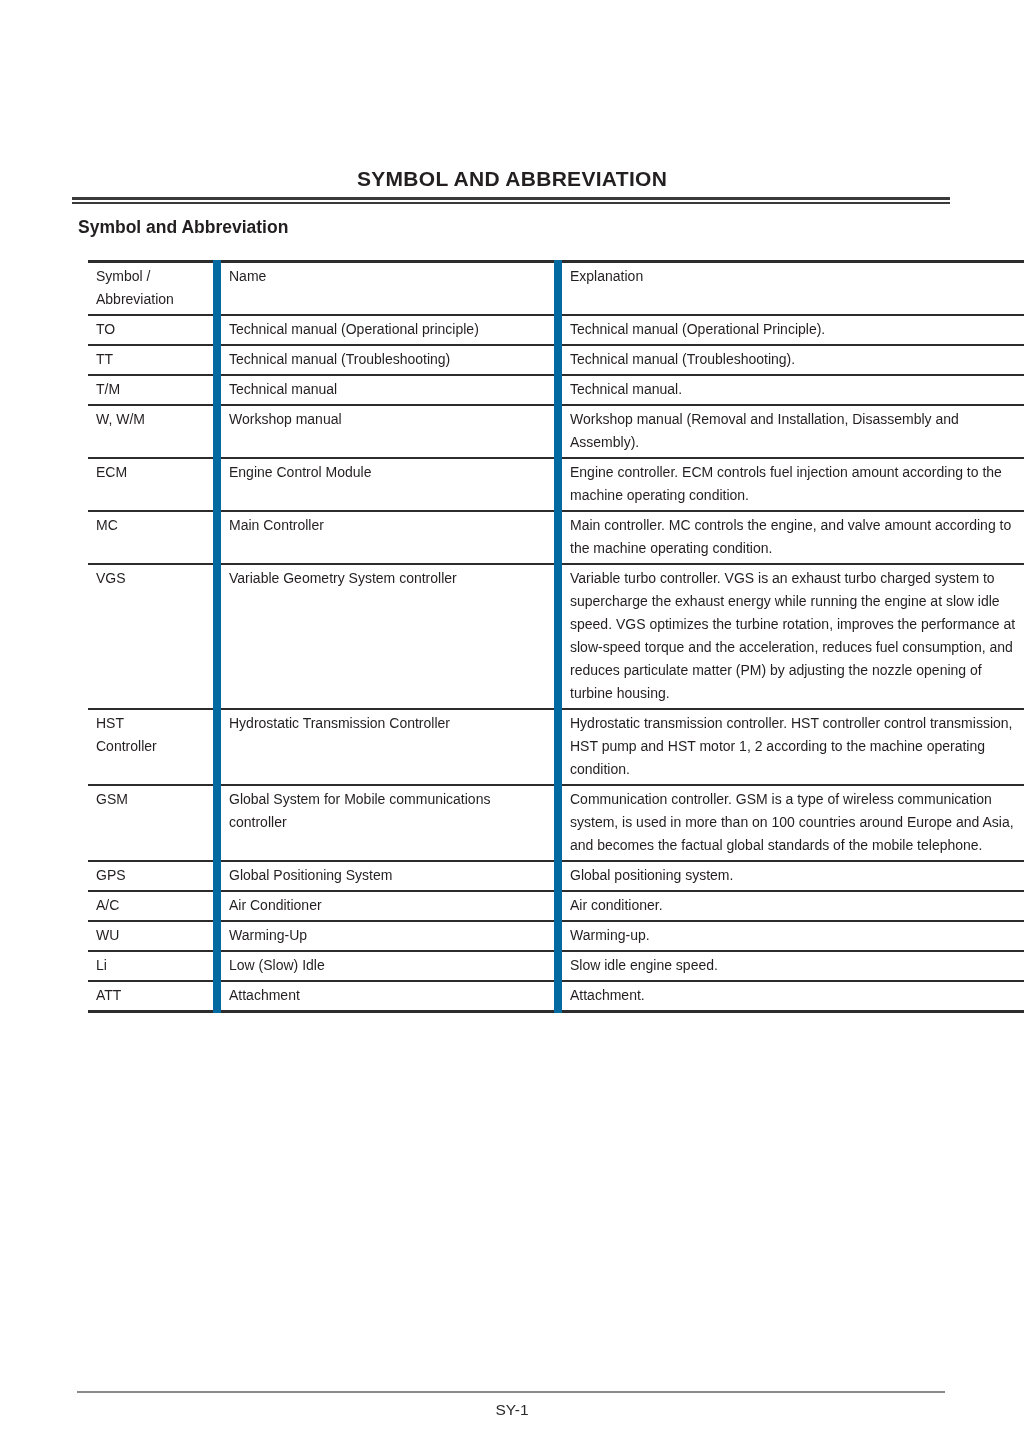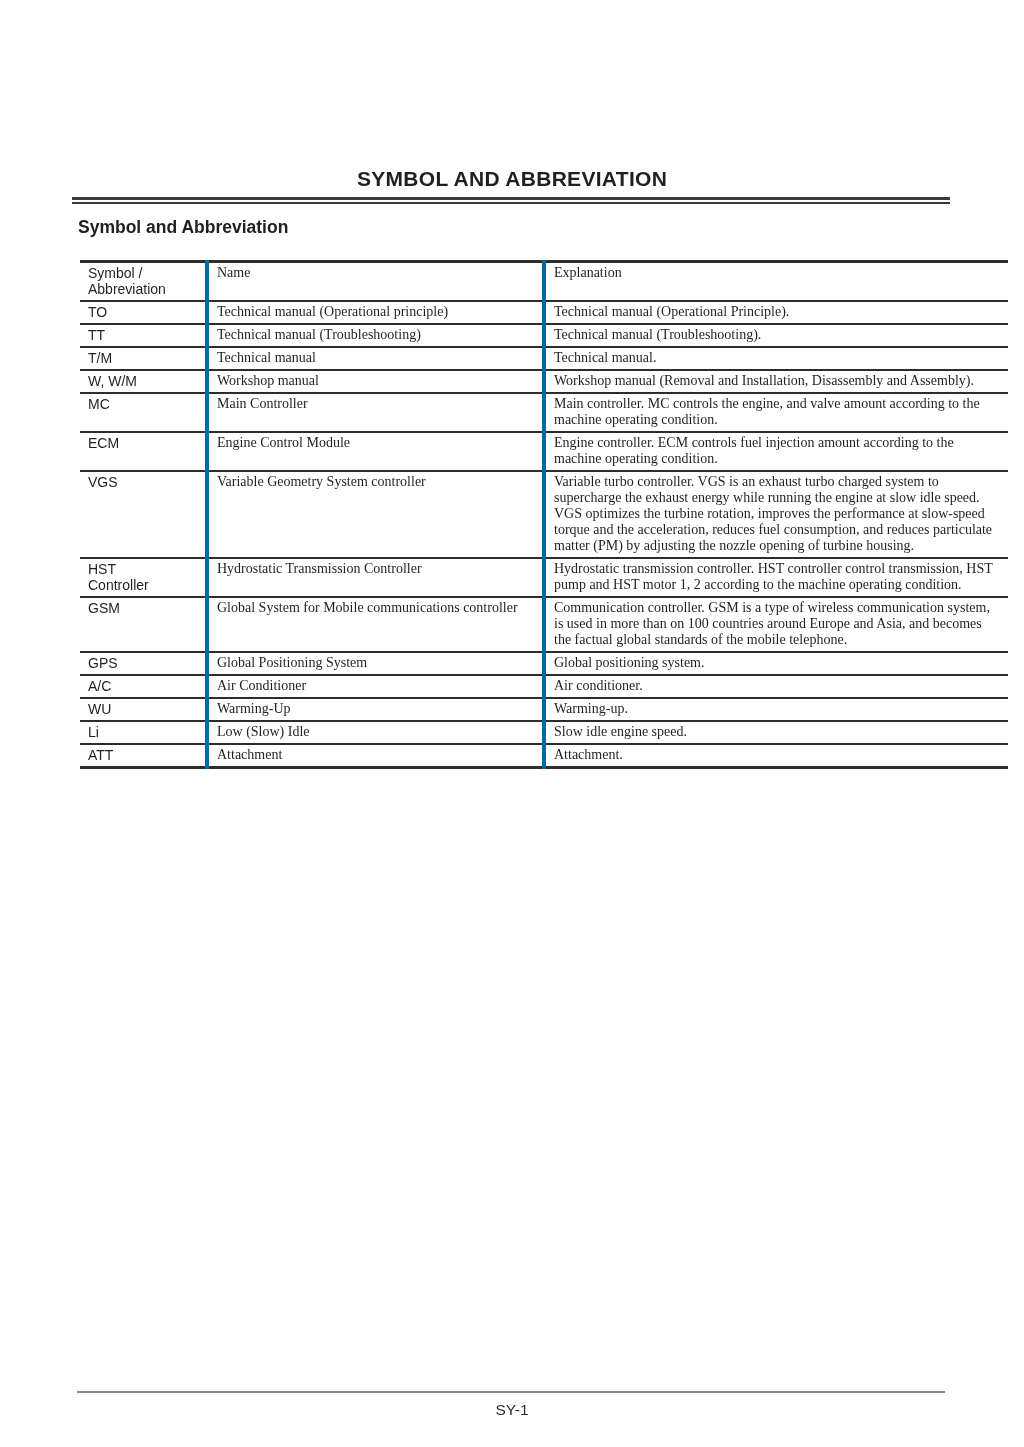--- a/index.html
+++ b/index.html
@@ -45,42 +45,41 @@
     left: 78px;
     margin: 0;
     font-size: 17.5px;
     line-height: 21px;
     font-weight: 700;
     color: #231f20;
   }
   table.abbr-table {
     position: absolute;
     top: 212px;
-    left: 80px;
+    left: 88px;
     width: 878px;
     border-collapse: collapse;
     table-layout: fixed;
     border-top: 3px solid #2c2c2c;
     border-bottom: 3px solid #2c2c2c;
     font-size: 14px;
-    line-height: 16px;
+    line-height: 23px;
   }
   .abbr-table th, .abbr-table td {
     border-bottom: 2px solid #2c2c2c;
     padding: 2px 6px 3px 8px;
     vertical-align: top;
     text-align: left;
     font-weight: 400;
     color: #231f20;
     white-space: pre-line;
     word-wrap: break-word;
   }
   .abbr-table th + th, .abbr-table td + td {
-    border-left: 4px solid #0369a1;
-    font-family: Liberation Serif, serif;
+    border-left: 8px solid #0369a1;
   }
   .col-symbol { width: 111px; }
   .col-name { width: 319px; }
   .col-explanation { width: 448px; }
   .footer-rule {
     position: absolute;
     top: 1343px;
     left: 77px;
     width: 868px;
     border-top: 2px solid #8a8a8a;
@@ -131,28 +130,28 @@
           <td class="col-symbol">T/M</td>
           <td class="col-name">Technical manual</td>
           <td class="col-explanation">Technical manual.</td>
         </tr>
         <tr>
           <td class="col-symbol">W, W/M</td>
           <td class="col-name">Workshop manual</td>
           <td class="col-explanation">Workshop manual (Removal and Installation, Disassembly and Assembly).</td>
         </tr>
         <tr>
+          <td class="col-symbol">ECM</td>
+          <td class="col-name">Engine Control Module</td>
+          <td class="col-explanation">Engine controller. ECM controls fuel injection amount according to the machine operating condition.</td>
+        </tr>
+        <tr>
           <td class="col-symbol">MC</td>
           <td class="col-name">Main Controller</td>
           <td class="col-explanation">Main controller. MC controls the engine, and valve amount according to the machine operating condition.</td>
-        </tr>
-        <tr>
-          <td class="col-symbol">ECM</td>
-          <td class="col-name">Engine Control Module</td>
-          <td class="col-explanation">Engine controller. ECM controls fuel injection amount according to the machine operating condition.</td>
         </tr>
         <tr>
           <td class="col-symbol">VGS</td>
           <td class="col-name">Variable Geometry System controller</td>
           <td class="col-explanation">Variable turbo controller. VGS is an exhaust turbo charged system to supercharge the exhaust energy while running the engine at slow idle speed. VGS optimizes the turbine rotation, improves the performance at slow-speed torque and the acceleration, reduces fuel consumption, and reduces particulate matter (PM) by adjusting the nozzle opening of turbine housing.</td>
         </tr>
         <tr>
           <td class="col-symbol">HST
 Controller</td>
           <td class="col-name">Hydrostatic Transmission Controller</td>

